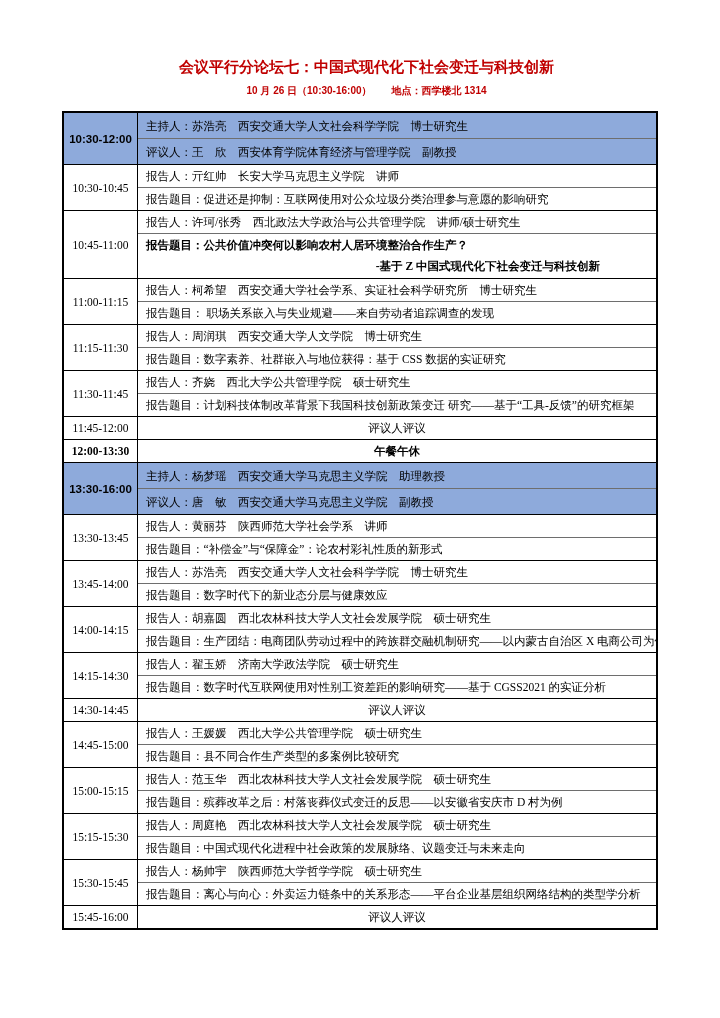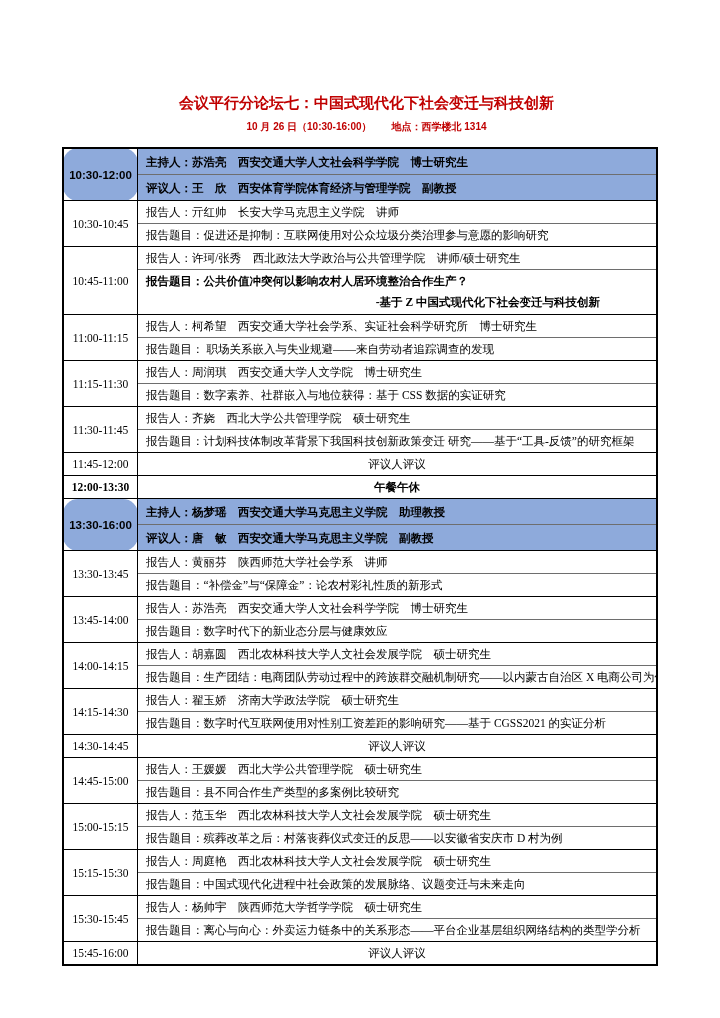--- a/index.html
+++ b/index.html
@@ -1,42 +1,42 @@
 <!DOCTYPE html>
 <html><head>
 <meta charset="utf-8">
 <style>
   html,body { margin:0; padding:0; background:#e8e8e8; }
   .page {
     width:720px; height:1018px; margin:0 auto; background:#ffffff;
     position:relative; overflow:hidden;
     font-family:"Liberation Serif", serif; color:#000;
   }
-  .titles { padding-top:92px; text-align:center; font-family:"Liberation Sans", sans-serif;margin-left:13px; }
+  .titles { padding-top:56px; text-align:center; font-family:"Liberation Sans", sans-serif;margin-left:13px; }
   .t1 { color:#C00000; font-weight:bold; font-size:15px; line-height:22px; }
   .t2 { color:#C00000; font-weight:bold; font-size:10px; line-height:22px; margin-top:2px; }
 
   table.sched {
     width:596px; margin:9px auto 0 auto;
     border-collapse:collapse; table-layout:fixed;
     border:2px solid #000;
   }
   td {
     font-size:11.5px; line-height:14px; height:22px;
     vertical-align:middle; padding:0 4px 0 8px;
     overflow:hidden; white-space:nowrap;
   }
   td.time {
     width:73px; text-align:center; padding:0;
     border-right:1px solid #000;
-    font-size:11.5px; letter-spacing:0;border-radius:15px;
+    font-size:11.5px; letter-spacing:0;
   }
   tr.grp td { border-top:1.5px solid #000; }
   tr.sub td { border-top:1px solid #6e6e6e; }
-  td.blue { background:#8EAADB; font-family:"Liberation Sans", sans-serif; font-weight:bold; }
+  td.blue { background:#8EAADB; font-family:"Liberation Sans", sans-serif; font-weight:normal; }
   tr.session td { height:25px; }
   td.bold { font-weight:bold; }
   td.center { text-align:center; padding-left:4px; }
   td.sans { font-family:"Liberation Sans", sans-serif; }
   td.h2 { height:44px;font-weight:bold; }
   .tline { line-height:21px; }
   .tline2 { line-height:21px; text-align:right; padding-right:52px; }
   .footer {
     position:absolute; left:0; bottom:56px; width:100%;
     text-align:center; font-size:11.5px; color:#000;

